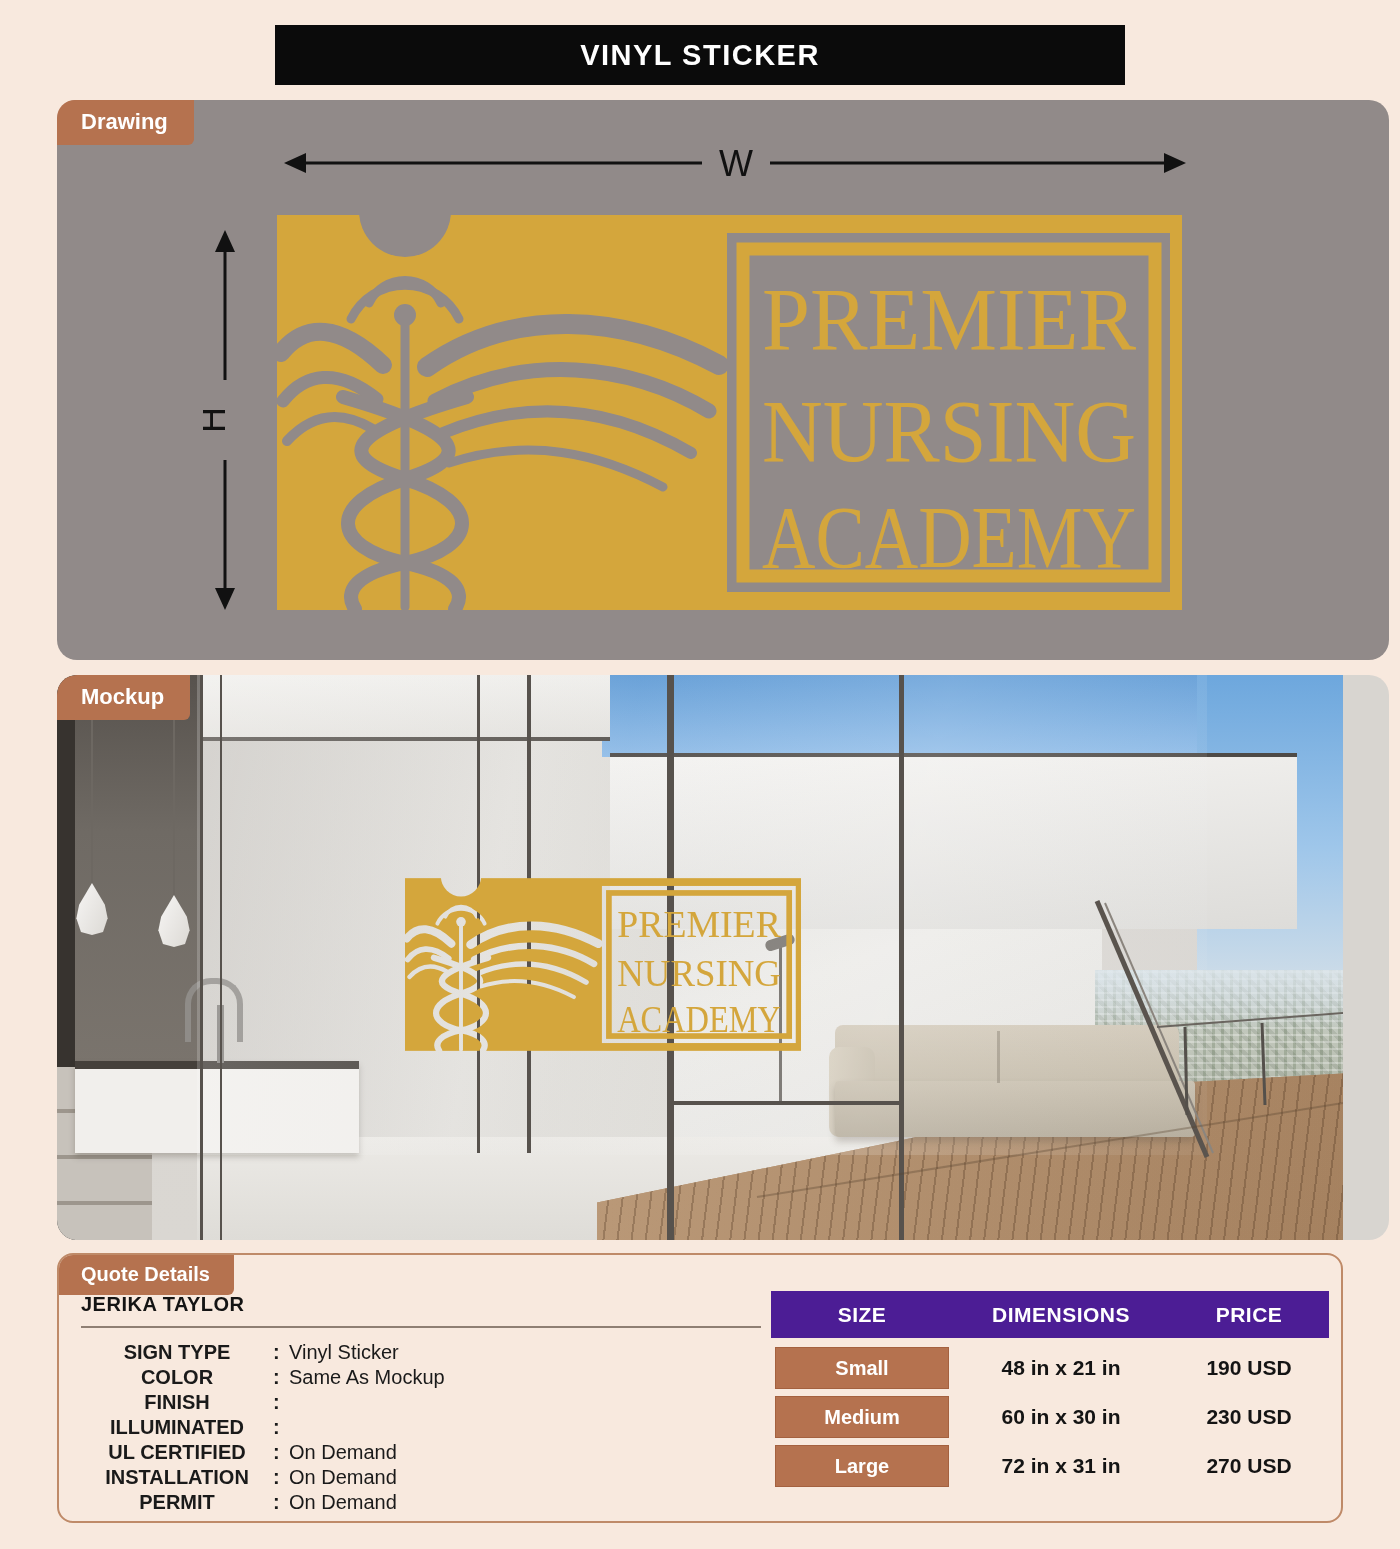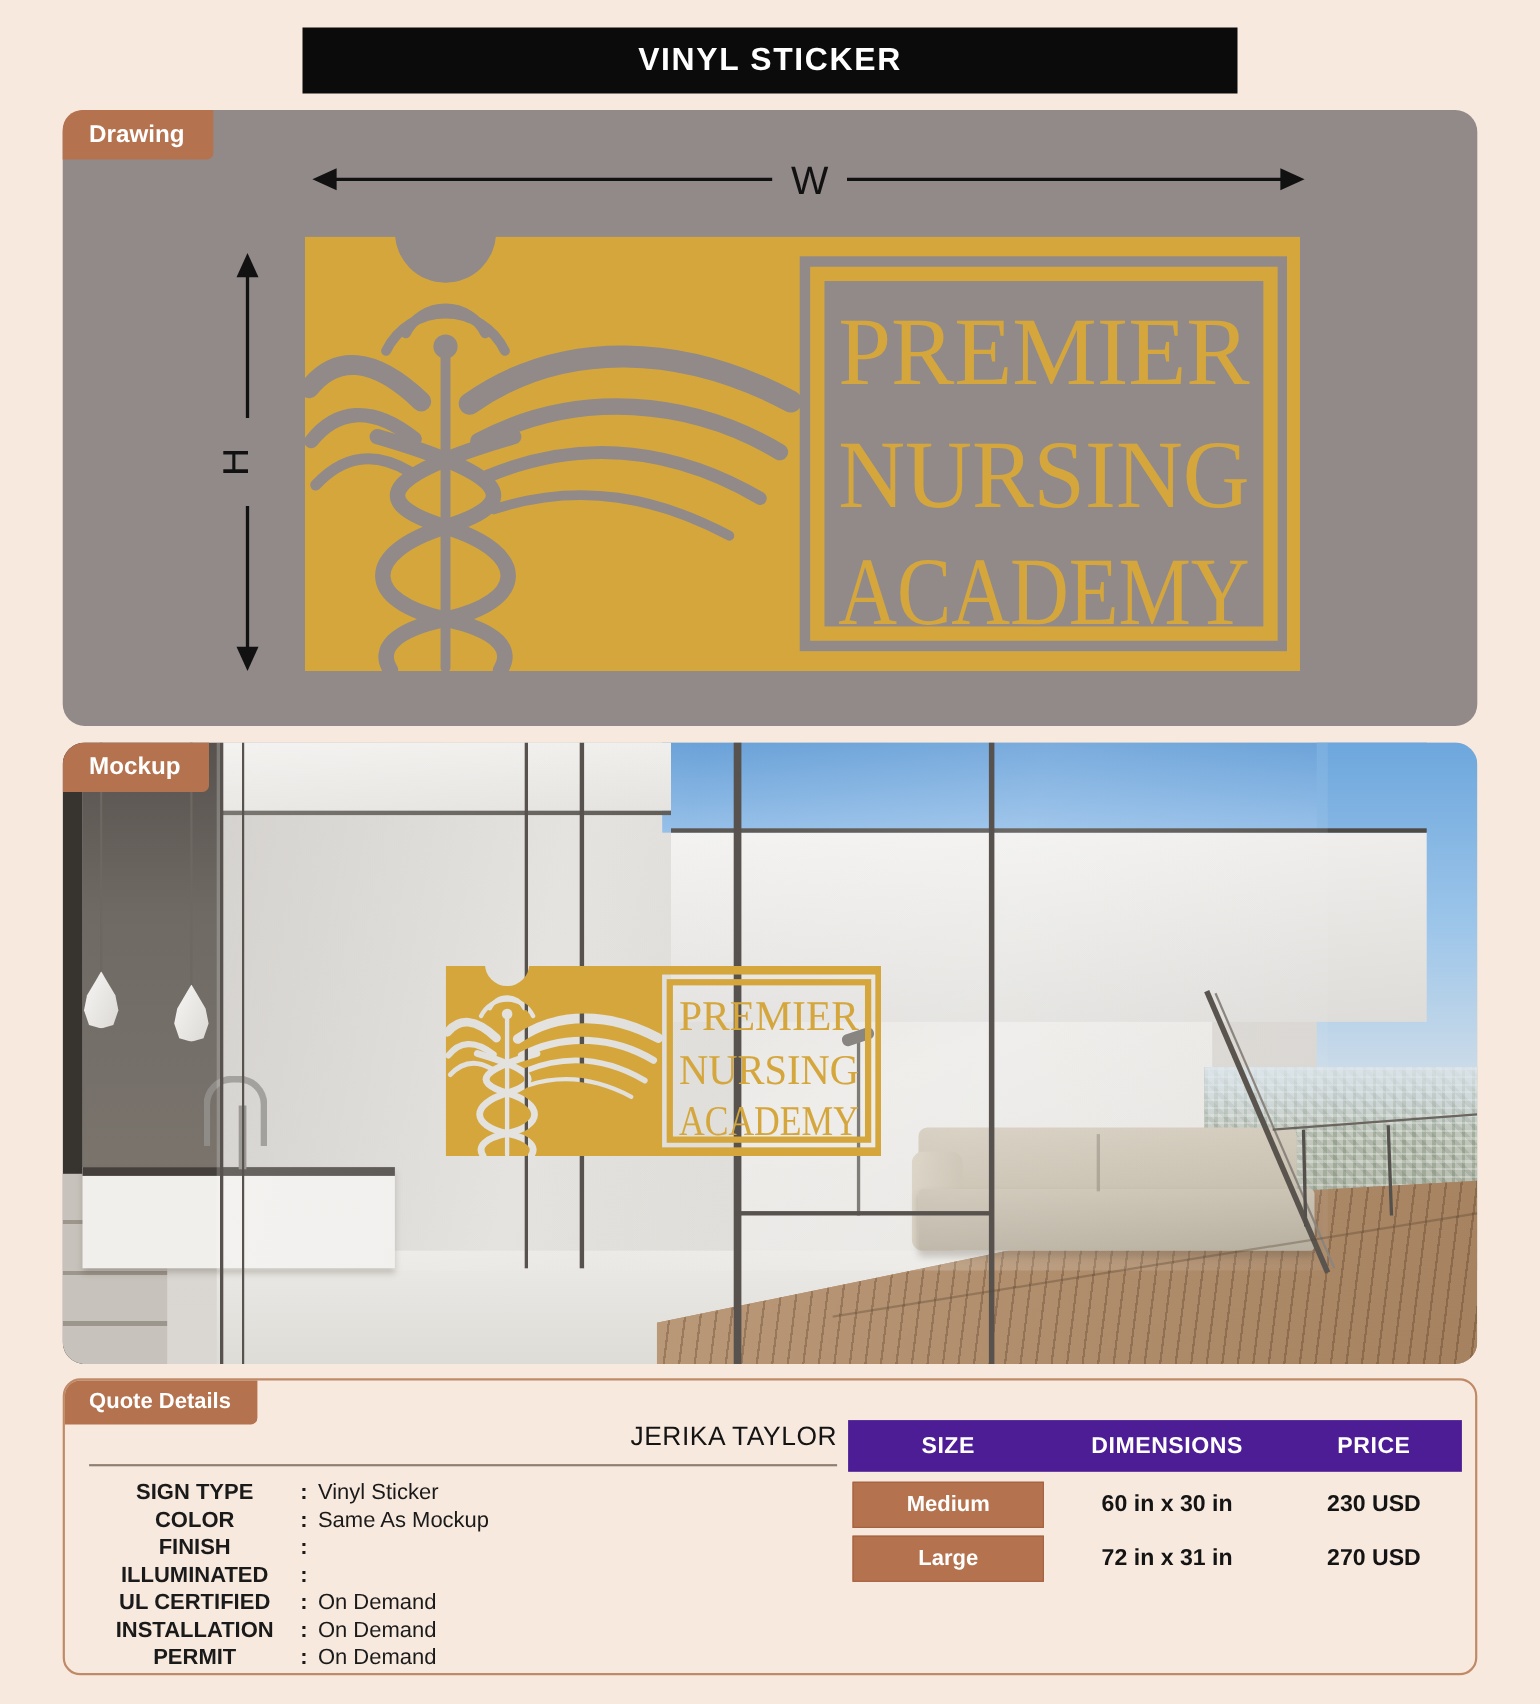--- a/index.html
+++ b/index.html
@@ -5,21 +5,21 @@
   html,body{margin:0;padding:0;}
   body{font-family:"Liberation Sans","DejaVu Sans",sans-serif;background:var(--page-bg,#f8e9de);}
   .page{position:relative;width:1400px;height:1549px;background:var(--page-bg,#f8e9de);overflow:hidden;}
 
   
   .banner{position:absolute;left:275px;top:25px;width:850px;height:60px;background:var(--banner-black,#0b0b0b);
     display:flex;align-items:center;justify-content:center;}
   .banner span{color:#fff;font-size:29px;font-weight:bold;letter-spacing:1.5px;}
 
   
-  .panel{position:absolute;left:57px;width:1286px;border-radius:20px;}
+  .panel{position:absolute;left:57px;width:1286px;border-radius:20px;padding-left:46px;}
   .tab{position:absolute;left:0;top:0;background:var(--copper-accent,#b5724f);color:#fff;
     font-size:22px;font-weight:bold;padding:9px 26px 10px 24px;border-radius:18px 0 6px 0;z-index:40;}
 
   
   .drawing-panel{top:100px;height:560px;background:var(--drawing-bg,#918a89);}
   .dim-svg{position:absolute;}
   .dim-svg text{font-family:"Liberation Sans","DejaVu Sans",sans-serif;font-size:36px;fill:#111;}
   .sticker-svg{position:absolute;display:block;}
 
   
@@ -63,21 +63,21 @@
   .mk-glass-tint{left:140px;top:0;width:1010px;height:480px;
     background:linear-gradient(102deg,rgba(255,255,255,.22),rgba(233,236,238,.08) 40%,rgba(255,255,255,.17) 68%,rgba(228,231,233,.06));}
   .mull{background:#57524d;top:0;}
   .mk-lines{left:0;top:0;width:1286px;height:565px;}
   .mk-sticker{left:348px;top:203px;}
 
   
   .quote-panel{top:1253px;height:270px;border:2px solid #bf8a68;border-radius:16px;background:var(--page-bg,#f8e9de);box-sizing:border-box;}
   .quote-panel .tab{border-radius:14px 0 6px 0;font-size:20px;padding:8px 24px 9px 22px;}
   .q-left{position:absolute;left:22px;top:38px;width:680px;}
-  .q-name{text-align:right;font-size:24px;font-weight:normal;letter-spacing:.5px;color:#141414;}
+  .q-name{text-align:left;font-size:20px;font-weight:bold;letter-spacing:.5px;color:#141414;}
   .q-divider{border:none;border-top:2px solid #8f7f73;margin:10px 0 12px 0;}
   .q-row{display:grid;grid-template-columns:192px 16px auto;font-size:20px;line-height:25px;color:#1a1a1a;}
   .q-row .lbl{font-weight:bold;text-align:center;}
   .q-row .sep{font-weight:bold;}
   .price-table{position:absolute;left:712px;top:36px;width:558px;}
   .pt-head{display:grid;grid-template-columns:182px 216px 160px;background:#4c1d95;height:47px;align-items:center;}
   .pt-head span{color:#fff;font-weight:bold;font-size:21px;text-align:center;letter-spacing:.5px;}
   .pt-row{display:grid;grid-template-columns:182px 216px 160px;align-items:center;margin-top:9px;height:40px;}
   .size-btn{background:var(--copper-accent,#b5724f);color:#fff;font-weight:bold;font-size:20px;
     height:40px;display:flex;align-items:center;justify-content:center;margin:0 4px;border:1px solid #a4613f;}
@@ -255,20 +255,25 @@
       </div>
     </div>
 
     <div class="price-table">
       <div class="pt-head">
         <span>SIZE</span>
         <span>DIMENSIONS</span>
         <span>PRICE</span>
       </div>
       <div class="pt-row">
+        <div class="size-btn">Small</div>
+        <span class="val">48 in x 21 in</span>
+        <span class="val">190 USD</span>
+      </div>
+      <div class="pt-row">
         <div class="size-btn">Medium</div>
         <span class="val">60 in x 30 in</span>
         <span class="val">230 USD</span>
       </div>
       <div class="pt-row">
         <div class="size-btn">Large</div>
         <span class="val">72 in x 31 in</span>
         <span class="val">270 USD</span>
       </div>
     </div>

